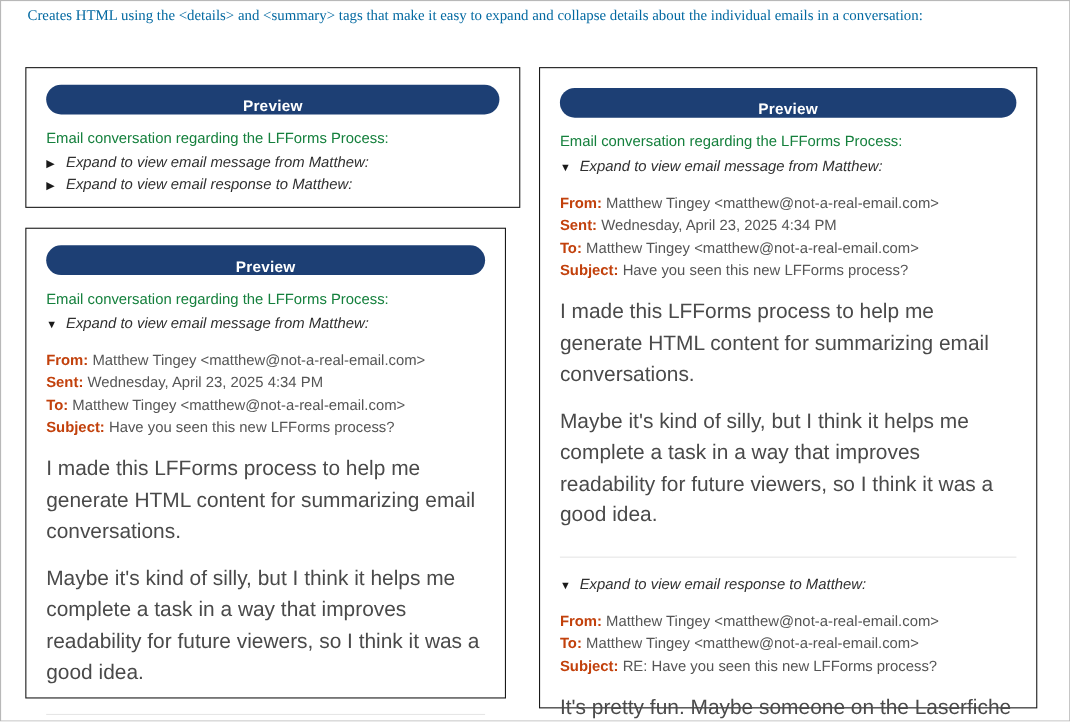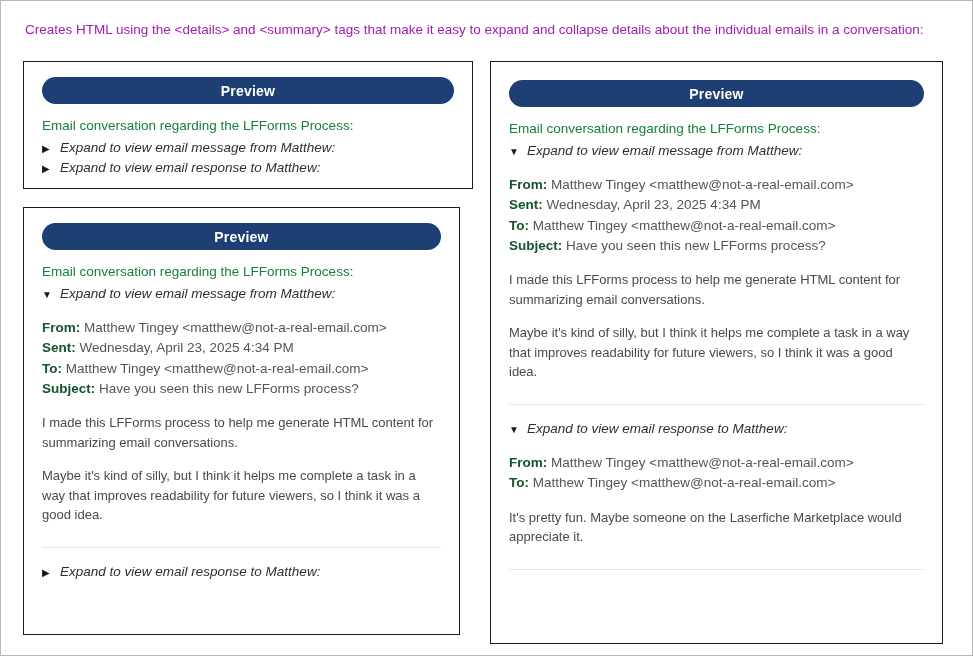--- a/index.html
+++ b/index.html
@@ -20,26 +20,27 @@
     position: relative;
     width: 973px;
     height: 656px;
     border: 1px solid #b8b8b8;
     background: #ffffff;
   }
 
   .intro {
     position: absolute;
     left: 24px;
-    top: 20px;
+    top: 4px;
     right: 16px;
     font-size: 13.5px;
     line-height: 1.4;
-    color: #a21caf;
+    color: #0369a1;
     white-space: nowrap;
+    font-family: Liberation Serif, serif;
   }
 
   
   .box {
     position: absolute;
     background: #ffffff;
     border: 1px solid #1a1a1a;
   }
   #box-left-collapsed { left: 22px;  top: 60px;  width: 450px; height: 128px; }
   #box-left-partial   { left: 22px;  top: 206px; width: 437px; height: 428px; }
@@ -51,21 +52,21 @@
     position: relative;
   }
 
   
   .preview-bar {
     margin-top: 14px;
     height: 27px;
     background: #1d3f74;
     border-radius: 14px;
     display: flex;
-    align-items: center;
+    align-items: flex-end;
     justify-content: center;
   }
   #box-left-collapsed .preview-bar { margin-top: 15px; }
   #box-left-partial   .preview-bar { margin-top: 15px; }
   #box-right-expanded .preview-bar { margin-top: 18px; }
 
   .preview-label {
     color: #ffffff;
     font-size: 14px;
     font-weight: bold;
@@ -105,26 +106,26 @@
     padding-left: 0;
     padding-top: 14px;
   }
 
   .hdr-line {
     font-size: 13.5px;
     line-height: 1.5;
     color: #555555;
   }
   .hdr-line b {
-    color: #14532d;
+    color: #c2410c;
     font-weight: bold;
   }
 
   .para {
-    font-size: 13px;
+    font-size: 19px;
     line-height: 1.5;
     color: #4a4a4a;
     margin-top: 14px;
   }
 
   .divider {
     border: 0;
     border-top: 1px solid #e6e6e6;
     margin: 22px 0 0 0;
   }
@@ -255,20 +256,24 @@
 
         <div class="detail-body">
           <div class="hdr-line">
             <b>From:</b>
             <span>Matthew Tingey &lt;matthew@not-a-real-email.com&gt;</span>
           </div>
           <div class="hdr-line">
             <b>To:</b>
             <span>Matthew Tingey &lt;matthew@not-a-real-email.com&gt;</span>
           </div>
+          <div class="hdr-line">
+            <b>Subject:</b>
+            <span>RE: Have you seen this new LFForms process?</span>
+          </div>
 
           <div class="para">It's pretty fun.  Maybe someone on the Laserfiche Marketplace would appreciate it.</div>
 
           <hr class="divider">
         </div>
       </div>
 
     </div>
   </div>
 

